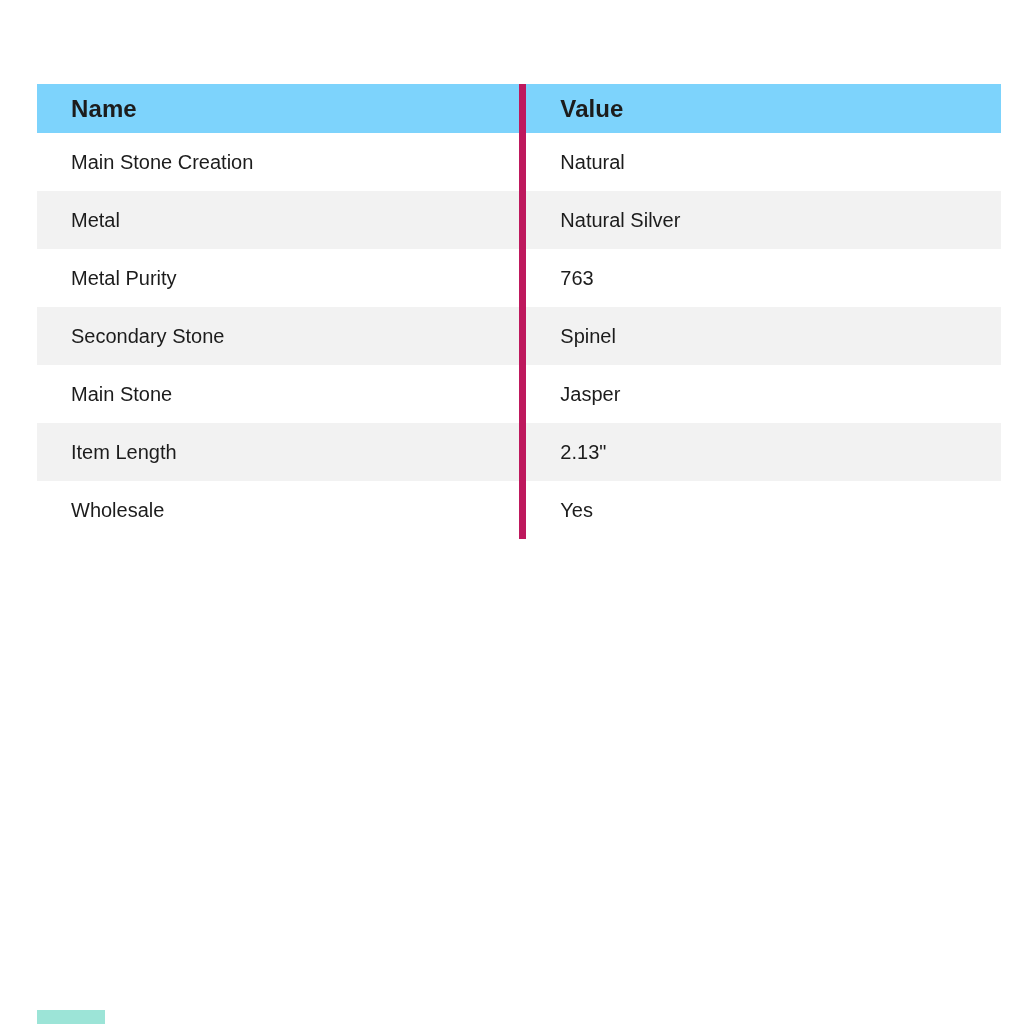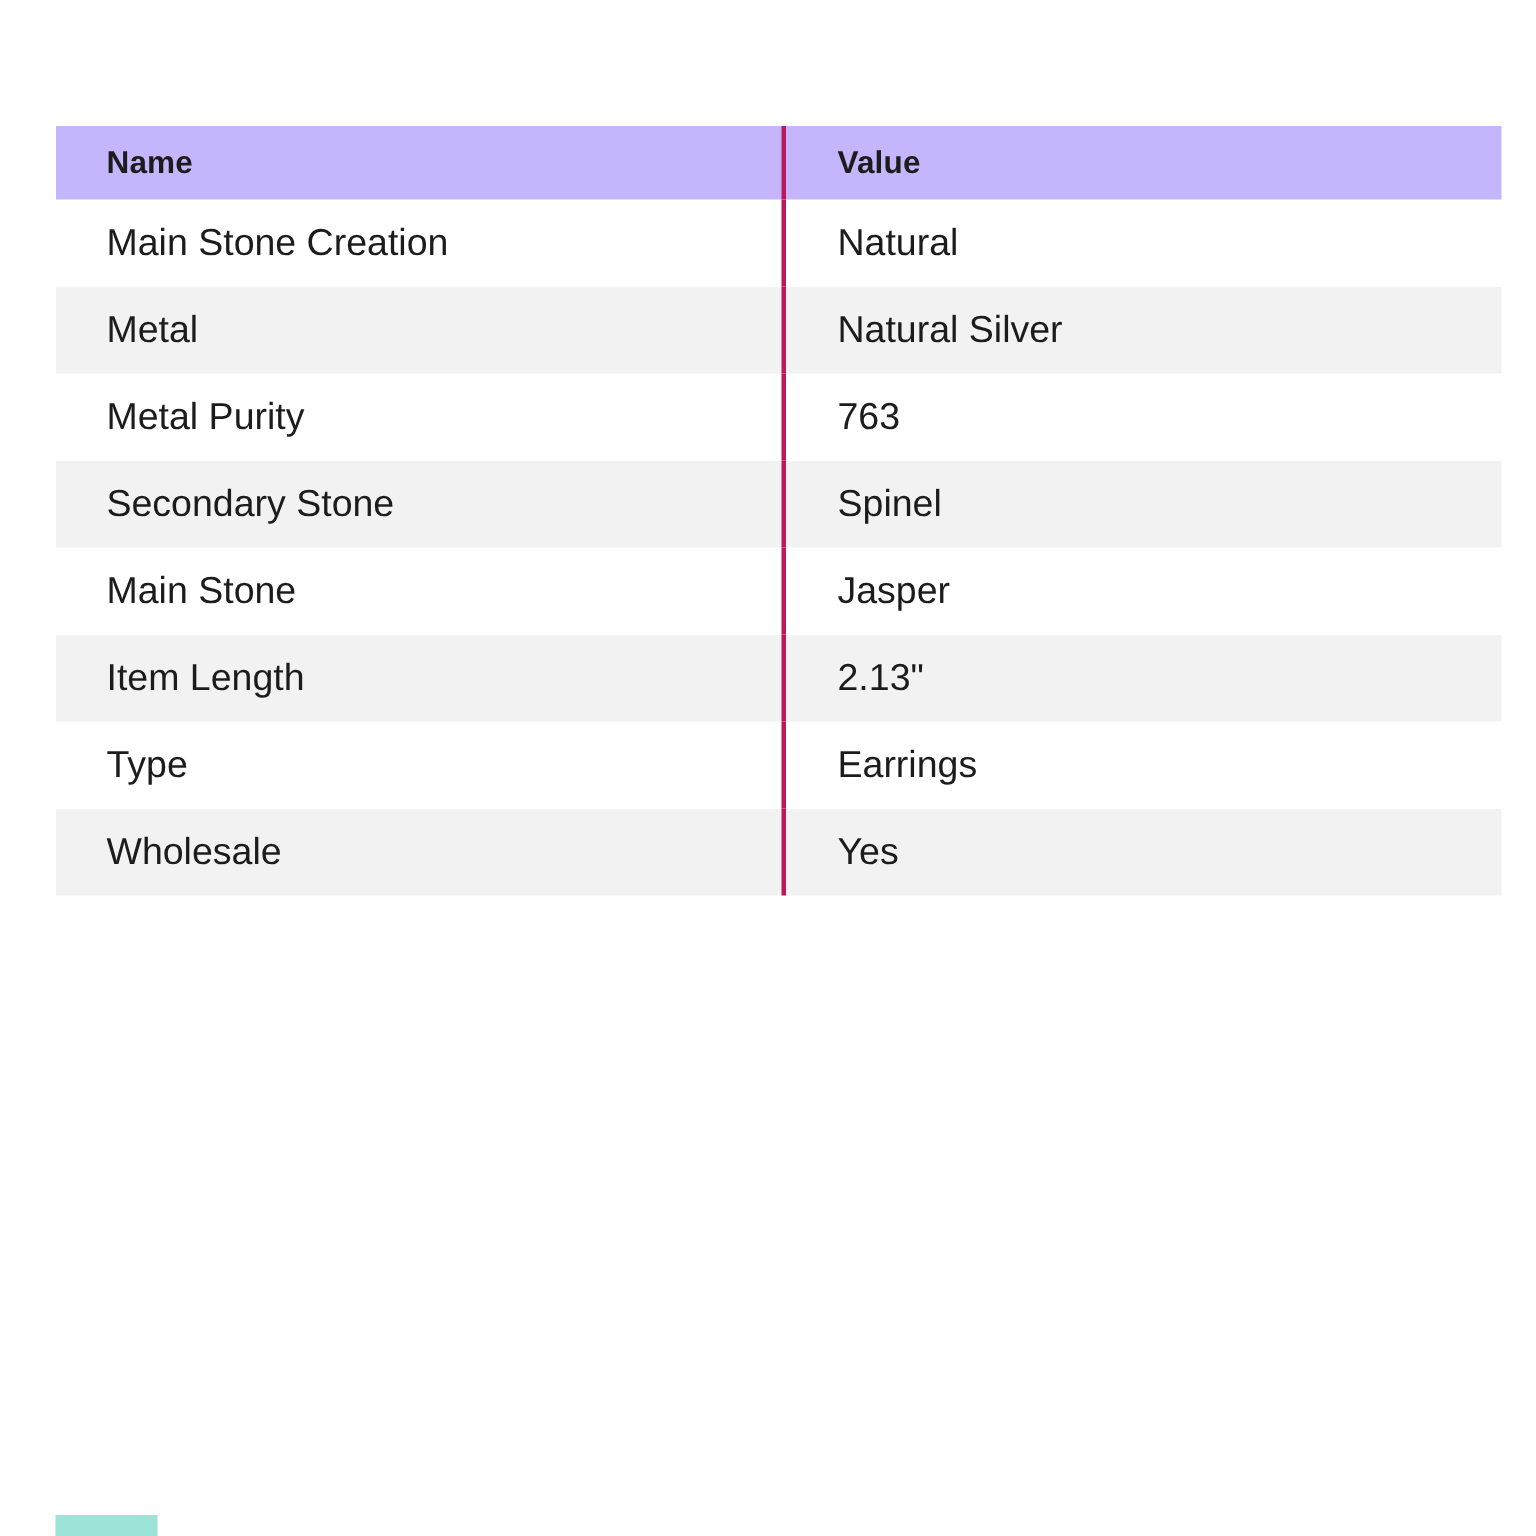--- a/index.html
+++ b/index.html
@@ -27,42 +27,42 @@
   table.spec-table th,
   table.spec-table td {
     text-align: left;
     vertical-align: middle;
     padding: 0 20px 0 34px;
     color: #1c1c1c;
     white-space: nowrap;
     overflow: hidden;
   }
   table.spec-table thead th {
-    background: #c4b5fd;
+    background: #7dd3fc;
     height: 49px;
-    font-size: 21px;
+    font-size: 24px;
     font-weight: 600;
     letter-spacing: 0.1px;
   }
   table.spec-table tbody td {
     height: 58px;
-    font-size: 25px;
+    font-size: 20px;
     font-weight: 400;
   }
   
   table.spec-table tbody tr:nth-child(even) td {
     background: #f2f2f2;
   }
   table.spec-table tbody tr:nth-child(odd) td {
     background: #ffffff;
   }
   
   table.spec-table th + th,
   table.spec-table td + td {
-    border-left: 3px solid #be185d;
+    border-left: 7px solid #be185d;
   }
   
   .next-table-fragment {
     position: absolute;
     left: 37px;
     bottom: 0;
     width: 68px;
     height: 14px;
     background: #9ce4d7;
   }
@@ -101,24 +101,20 @@
       </tr>
       <tr>
         <td>Main Stone</td>
         <td>Jasper</td>
       </tr>
       <tr>
         <td>Item Length</td>
         <td>2.13"</td>
       </tr>
       <tr>
-        <td>Type</td>
-        <td>Earrings</td>
-      </tr>
-      <tr>
         <td>Wholesale</td>
         <td>Yes</td>
       </tr>
     </tbody>
   </table>
 </div>
 
 <div class="next-table-fragment"></div>
 
 </body></html>

